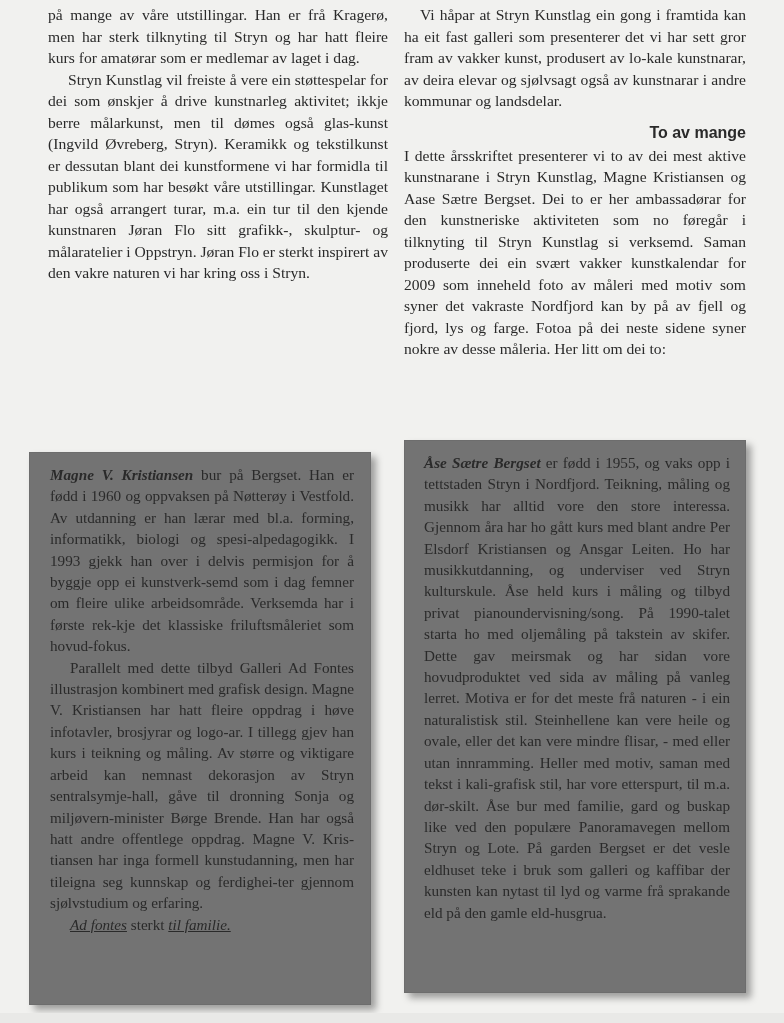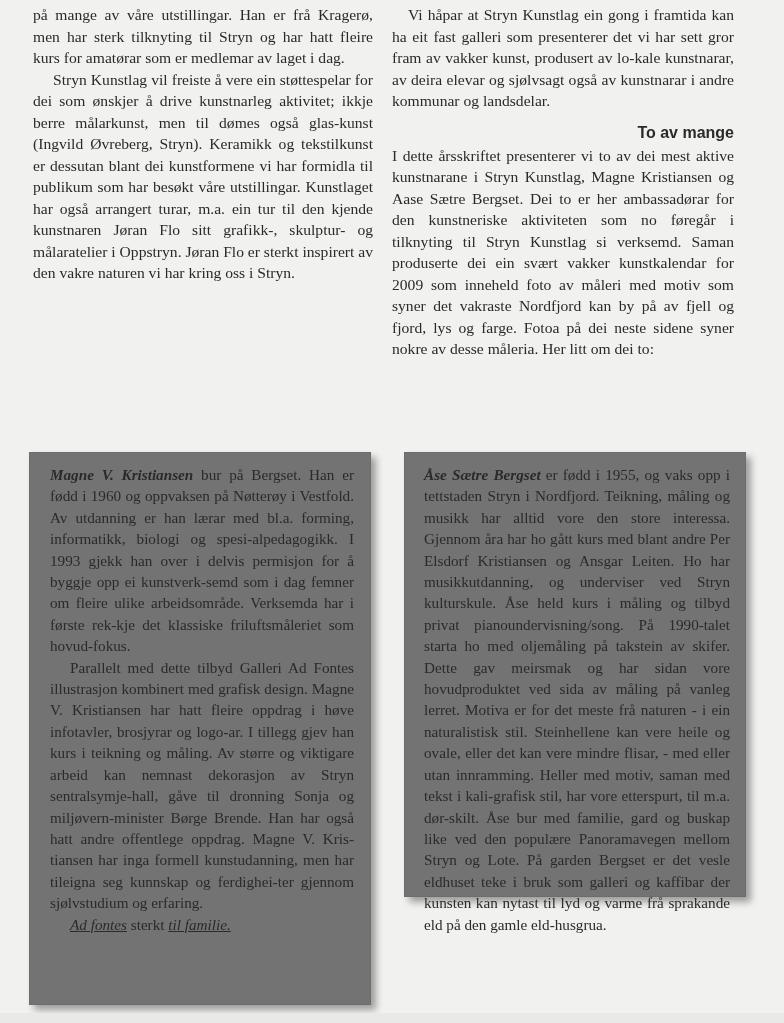--- a/index.html
+++ b/index.html
@@ -11,22 +11,22 @@
     position: relative;
   }
   .col {
     position: absolute;
     font-size: 15.6px;
     line-height: 21.5px;
     text-align: justify;
   }
   .col p { margin: 0; text-indent: 0; }
   .col p.ind { text-indent: 20px; }
-  #col-left { left: 33px; top: 4px; width: 340px; }
-  #col-right { left: 392px; top: 4px; width: 342px; }
+  #col-left { left: 48px; top: 4px; width: 340px; }
+  #col-right { left: 404px; top: 4px; width: 342px; }
   #col-right p.first { text-indent: 16px; }
   .heading {
     font-family: "Liberation Sans", "DejaVu Sans", sans-serif;
     font-weight: bold;
     font-size: 16px;
     text-align: right;
     margin: 10px 0 1px 0;
     line-height: 22px;
   }
   .box {
@@ -35,21 +35,21 @@
     border: 1px solid #6d6d6d;
     box-shadow: 5px 5px 7px rgba(0,0,0,0.35);
     font-size: 15.2px;
     line-height: 21.4px;
     text-align: justify;
     box-sizing: border-box;
   }
   .box p { margin: 0; }
   .box p.ind { text-indent: 20px; }
   #box-left { left: 29px; top: 452px; width: 342px; height: 553px; padding: 11px 16px 0 20px; }
-  #box-right { left: 404px; top: 452px; width: 342px; height: 445px; padding: 11px 15px 0 19px; }
+  #box-right { left: 404px; top: 440px; width: 342px; height: 553px; padding: 11px 15px 0 19px; }
   .name { font-weight: bold; font-style: italic; }
   .it { font-style: italic; text-decoration: underline; }
   .ghost {
     position: absolute; left: 0; bottom: 0; width: 784px; height: 10px;
     background: #e9e9e7;
   }
 </style>
 </head>
 <body>
 

